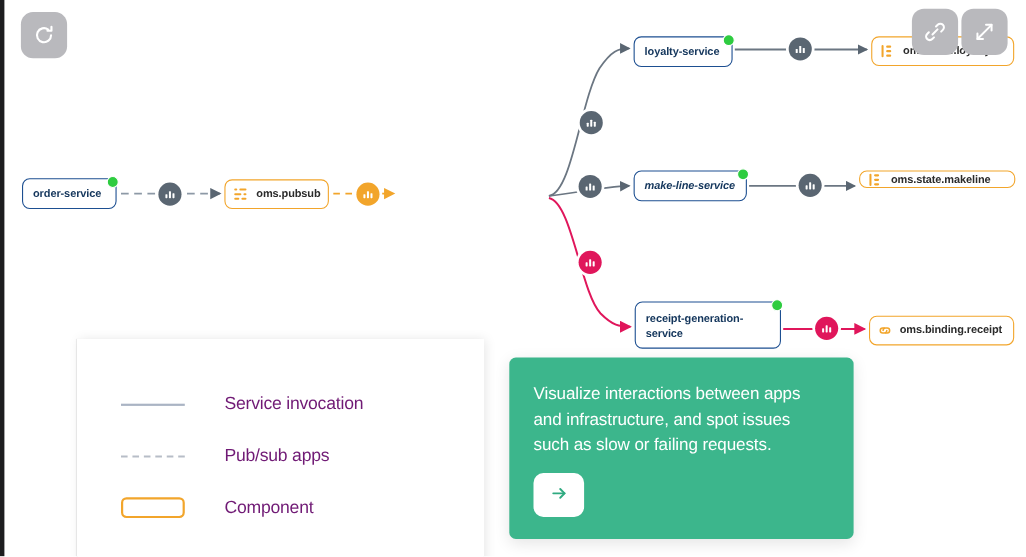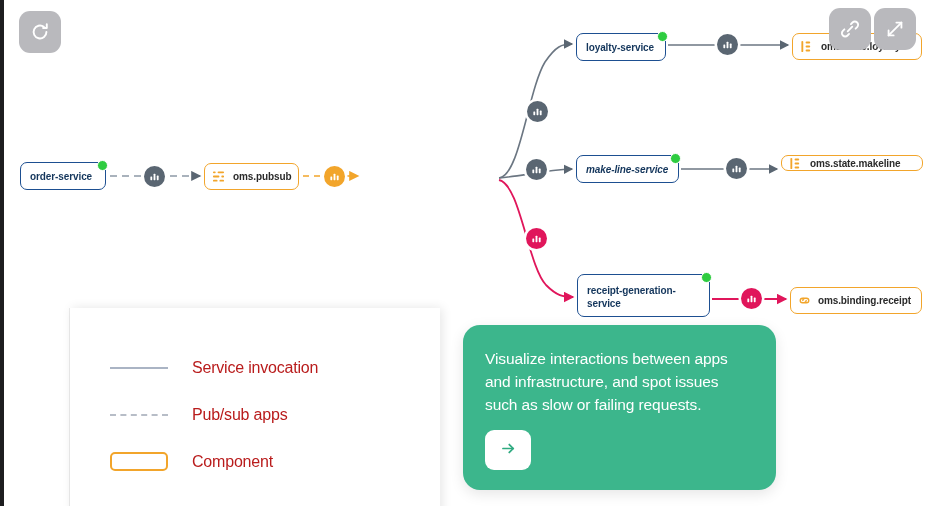--- a/index.html
+++ b/index.html
@@ -150,34 +150,34 @@
     border-top: 2px dashed #b7bdc7;
   }
   .sw-box {
     width: 58px; height: 19px;
     border-radius: 5px;
     box-sizing: border-box;
   }
   .sw-box.app  { border: 2.2px solid #1d4f91; }
   .sw-box.comp { border: 2.2px solid #f2a52b; }
   .legend-label {
-    margin-left: 24px;
+    margin-left: 36px;
     font-size: 16px;
-    color: #b91c1c;
+    color: #701a75;
     letter-spacing: -0.2px;
   }
   
   #callout {
     position: absolute;
     left: 463px;
     top: 325px;
     width: 313px;
     height: 165px;
     background: #3cb68c;
-    border-radius: 17px;
+    border-radius: 6px;
     z-index: 40;
     padding: 22px 24px 0 22px;
     box-sizing: border-box;
     box-shadow: 0 4px 14px rgba(0,0,0,0.10);
   }
   #callout .text {
     color: #ffffff;
     font-size: 15.5px;
     line-height: 23px;
     letter-spacing: -0.1px;

